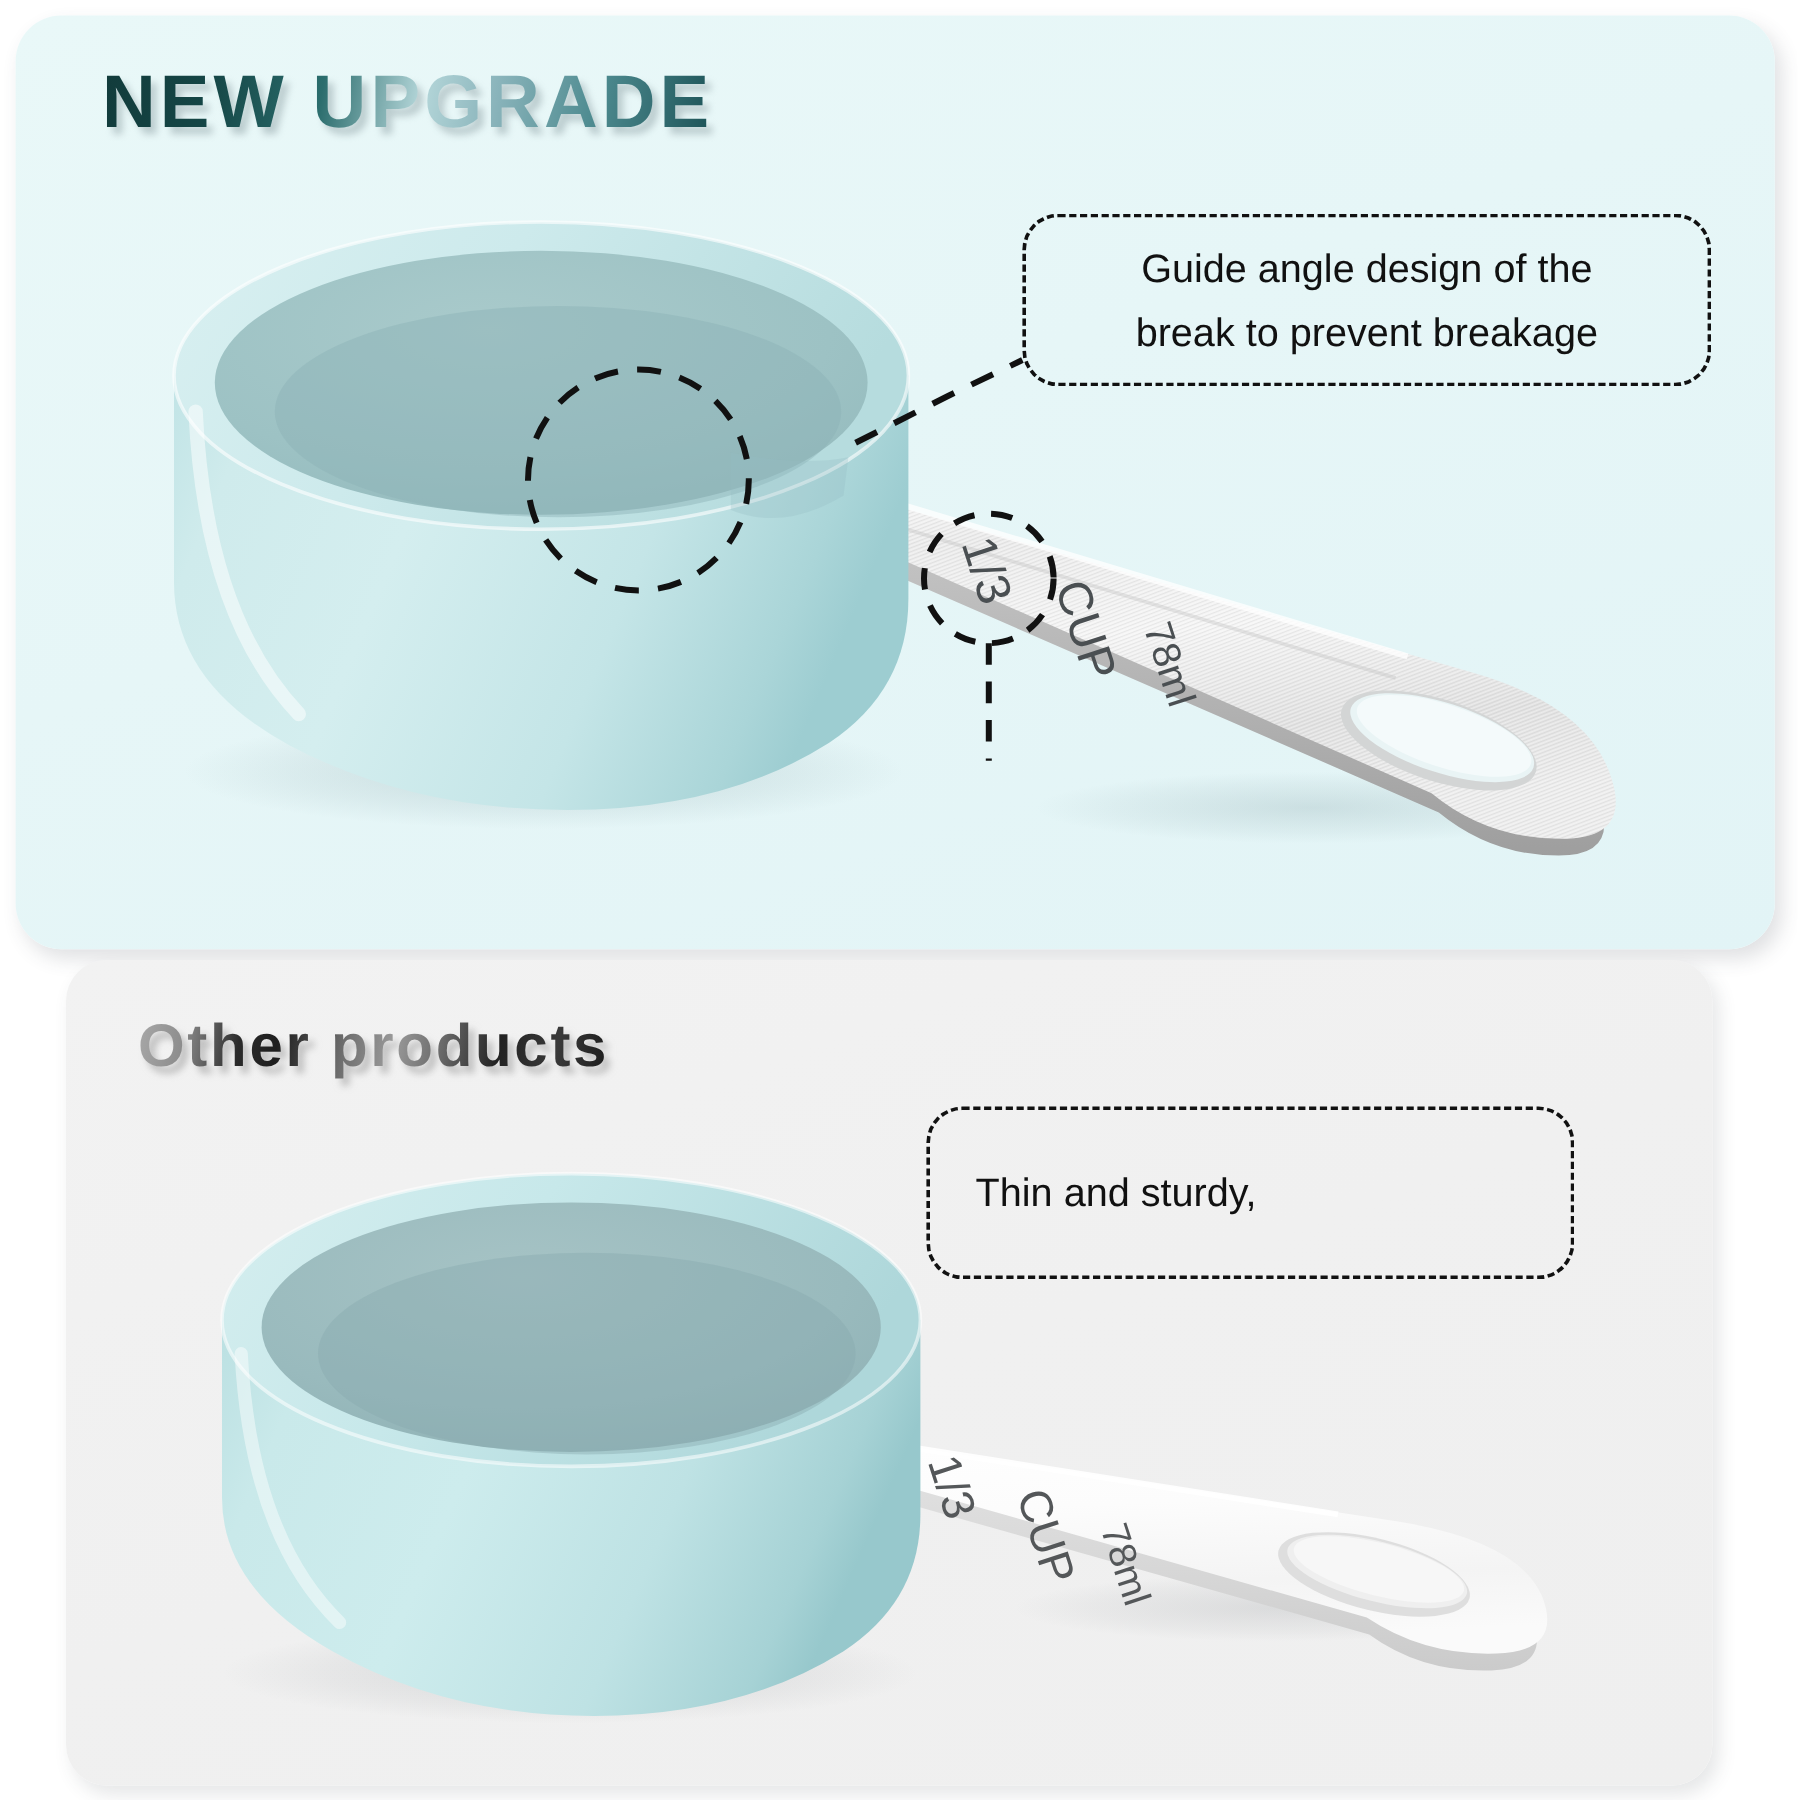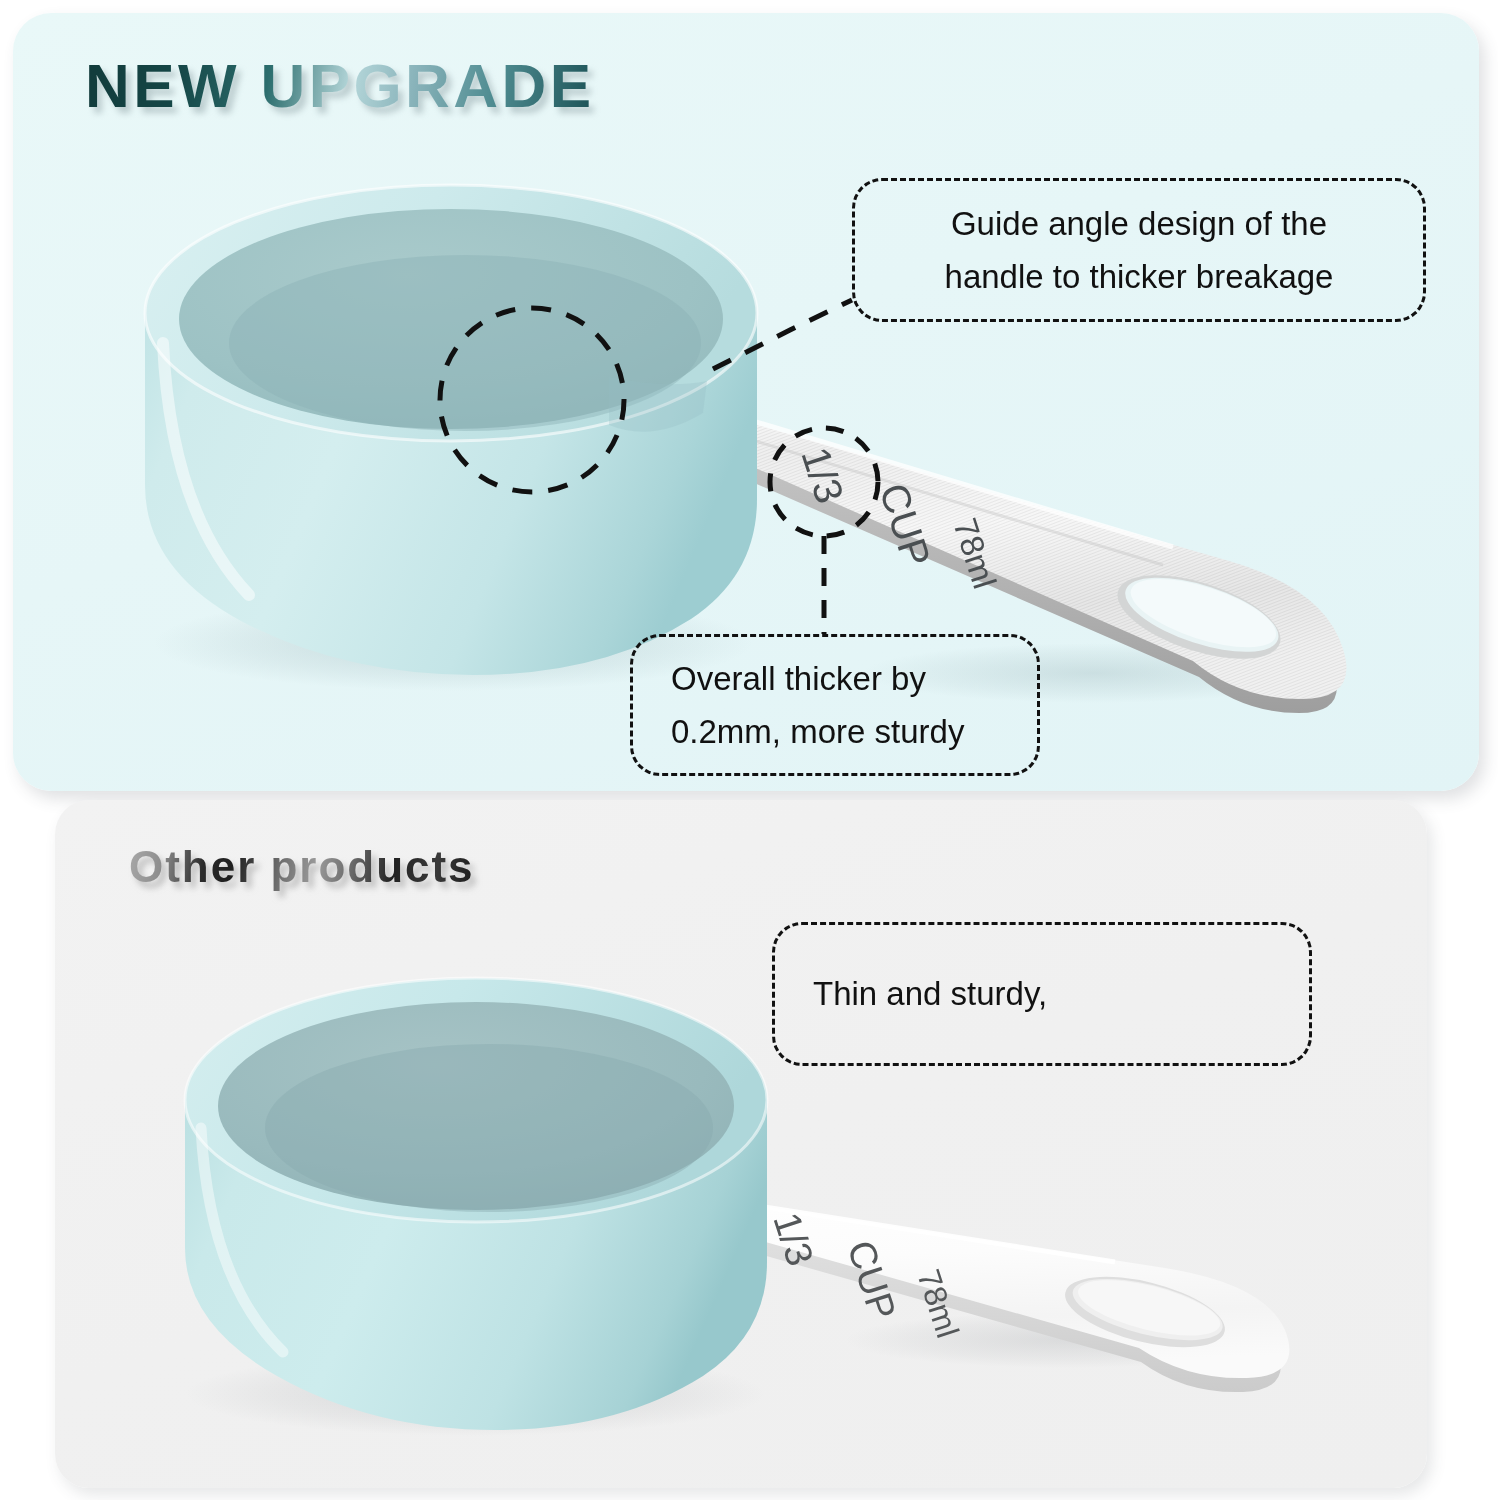--- a/index.html
+++ b/index.html
@@ -62,28 +62,27 @@
     font-size: 62px;
     background-image: linear-gradient(100deg,
         #123b3b 0%, #154646 18%, #2b6d6d 36%,
         #b4d6d9 52%, #8ab4bb 64%, #4e8b90 80%, #1c5256 100%);
     filter: drop-shadow(5px 6px 3px rgba(120,140,145,0.40));
     text-decoration: underline;
   }
   .heading-other {
     left: 115px;
     top: 842px;
-    font-size: 44px;
+    font-size: 50px;
     letter-spacing: 0.045em;
     background-image: linear-gradient(100deg,
         #a9a9a9 0%, #8e8e8e 10%, #2b2b2b 22%, #1e1e1e 30%,
         #6f6f6f 44%, #9a9a9a 54%, #6a6a6a 64%, #222222 76%,
         #3a3a3a 88%, #1b1b1b 100%);
     filter: drop-shadow(5px 6px 3px rgba(150,150,150,0.55));
-    margin-left: 14px;
   }
 
   
   .callout {
     position: absolute;
     box-sizing: border-box;
     border: 3px dashed #111111;
     border-radius: 30px;
     display: flex;
     flex-direction: column;
@@ -349,25 +348,21 @@
 
     <polyline points="713,369 790,330 852,300" fill="none" stroke="#111111" stroke-width="5" stroke-dasharray="20 16"></polyline>
 
     <circle cx="824" cy="482" r="54" fill="none" stroke="#111111" stroke-width="5" stroke-dasharray="18 14"></circle>
 
     <polyline points="824,536 824,634" fill="none" stroke="#111111" stroke-width="5" stroke-dasharray="18 14"></polyline>
   </svg>
 
   <div class="callout callout-guide">
     <div class="line">Guide angle design of the</div>
-    <div class="line">handle to thicker breakage</div>
+    <div class="line">break to prevent breakage</div>
   </div>
 
-  <div class="callout callout-thicker">
-    <div class="line">Overall thicker by</div>
-    <div class="line">0.2mm, more sturdy</div>
-  </div>
 
   <div class="callout callout-fragile">
     <div class="line">Thin and sturdy,</div>
   </div>
 
 </div>
 
 </body></html>

